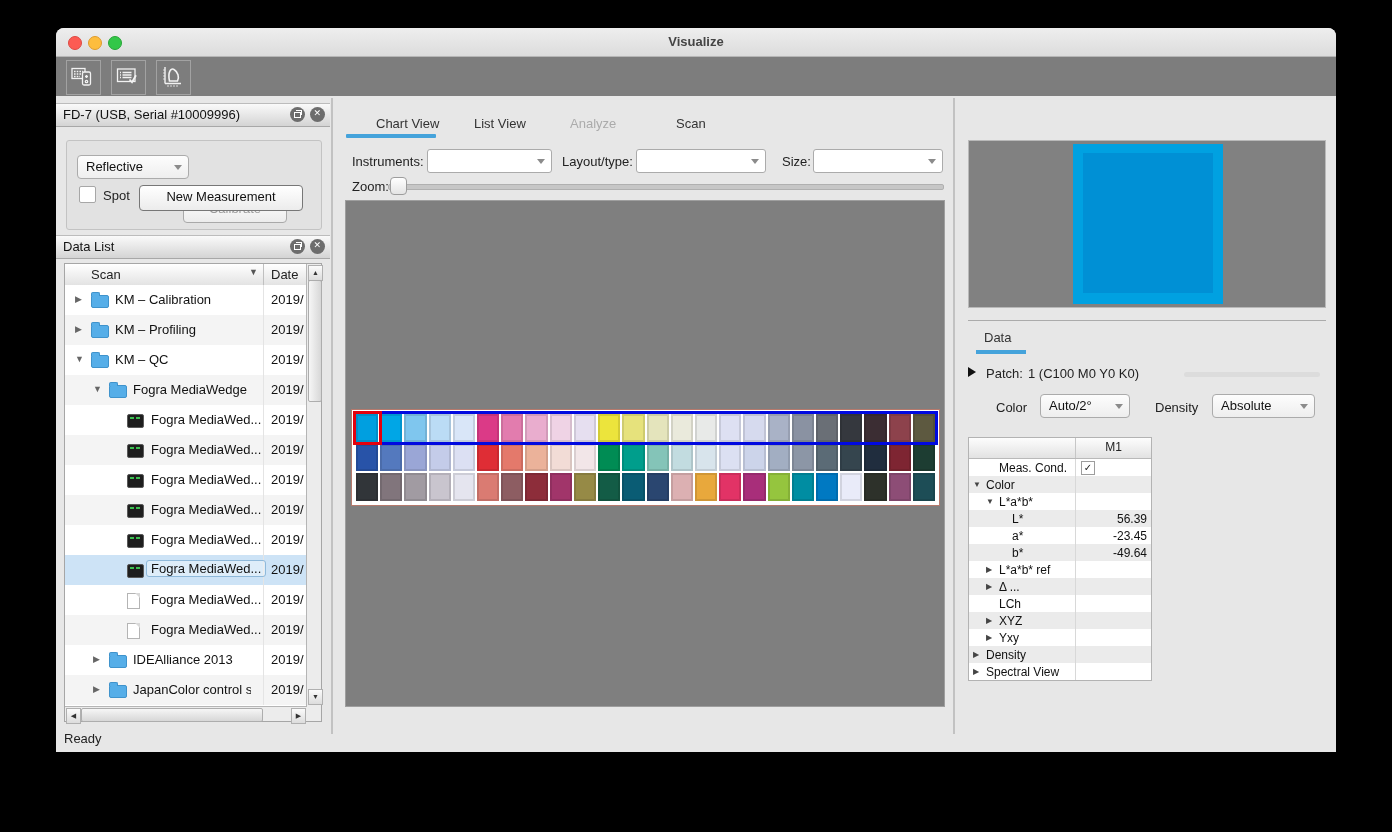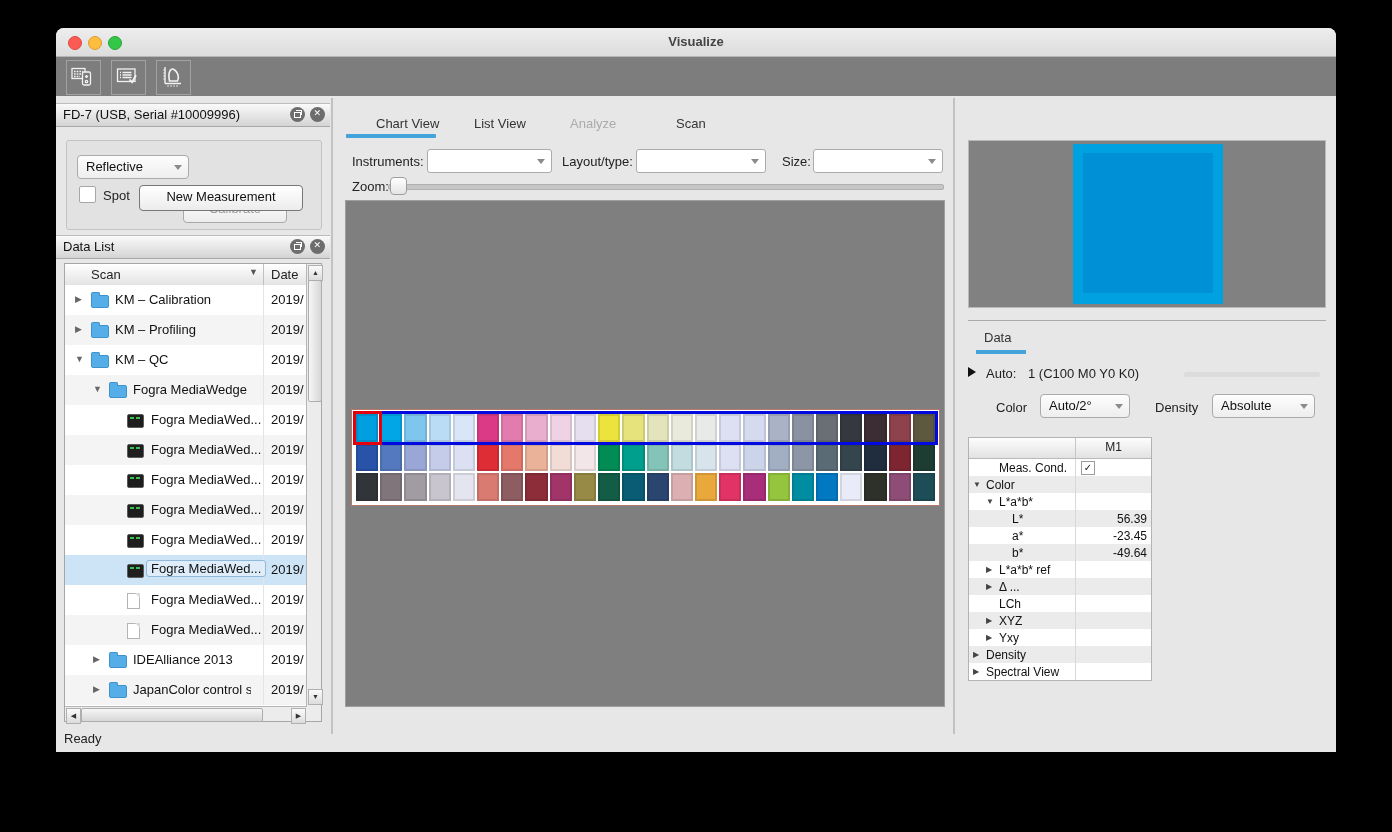--- a/index.html
+++ b/index.html
@@ -410,21 +410,21 @@
     <div id="pvouter" style="background: rgb(0, 161, 225);">
         <div id="pvinner" style="background:#0090D5"></div>
       </div>
   </div>
   <div id="rsep"></div>
 
   <span id="datatab">Data</span>
   <div id="datatabline"></div>
 
   <span class="dtri" style="left:912px;top:339px;"></span>
-  <span class="lbl" style="left:930px;top:338px;">Auto:</span>
+  <span class="lbl" style="left:930px;top:338px;">Patch:</span>
   <span class="lbl" style="left:972px;top:338px;">1 (C100 M0 Y0 K0)</span>
   <div id="patchline"></div>
 
   <span class="lbl" style="left:940px;top:372px;">Color</span>
   <div class="combo" style="left:984px;top:366px;width:90px;">
     <span>Auto/2°</span>
     <span class="carr"></span>
   </div>
   <span class="lbl" style="left:1099px;top:372px;">Density</span>
   <div class="combo" style="left:1156px;top:366px;width:103px;">

